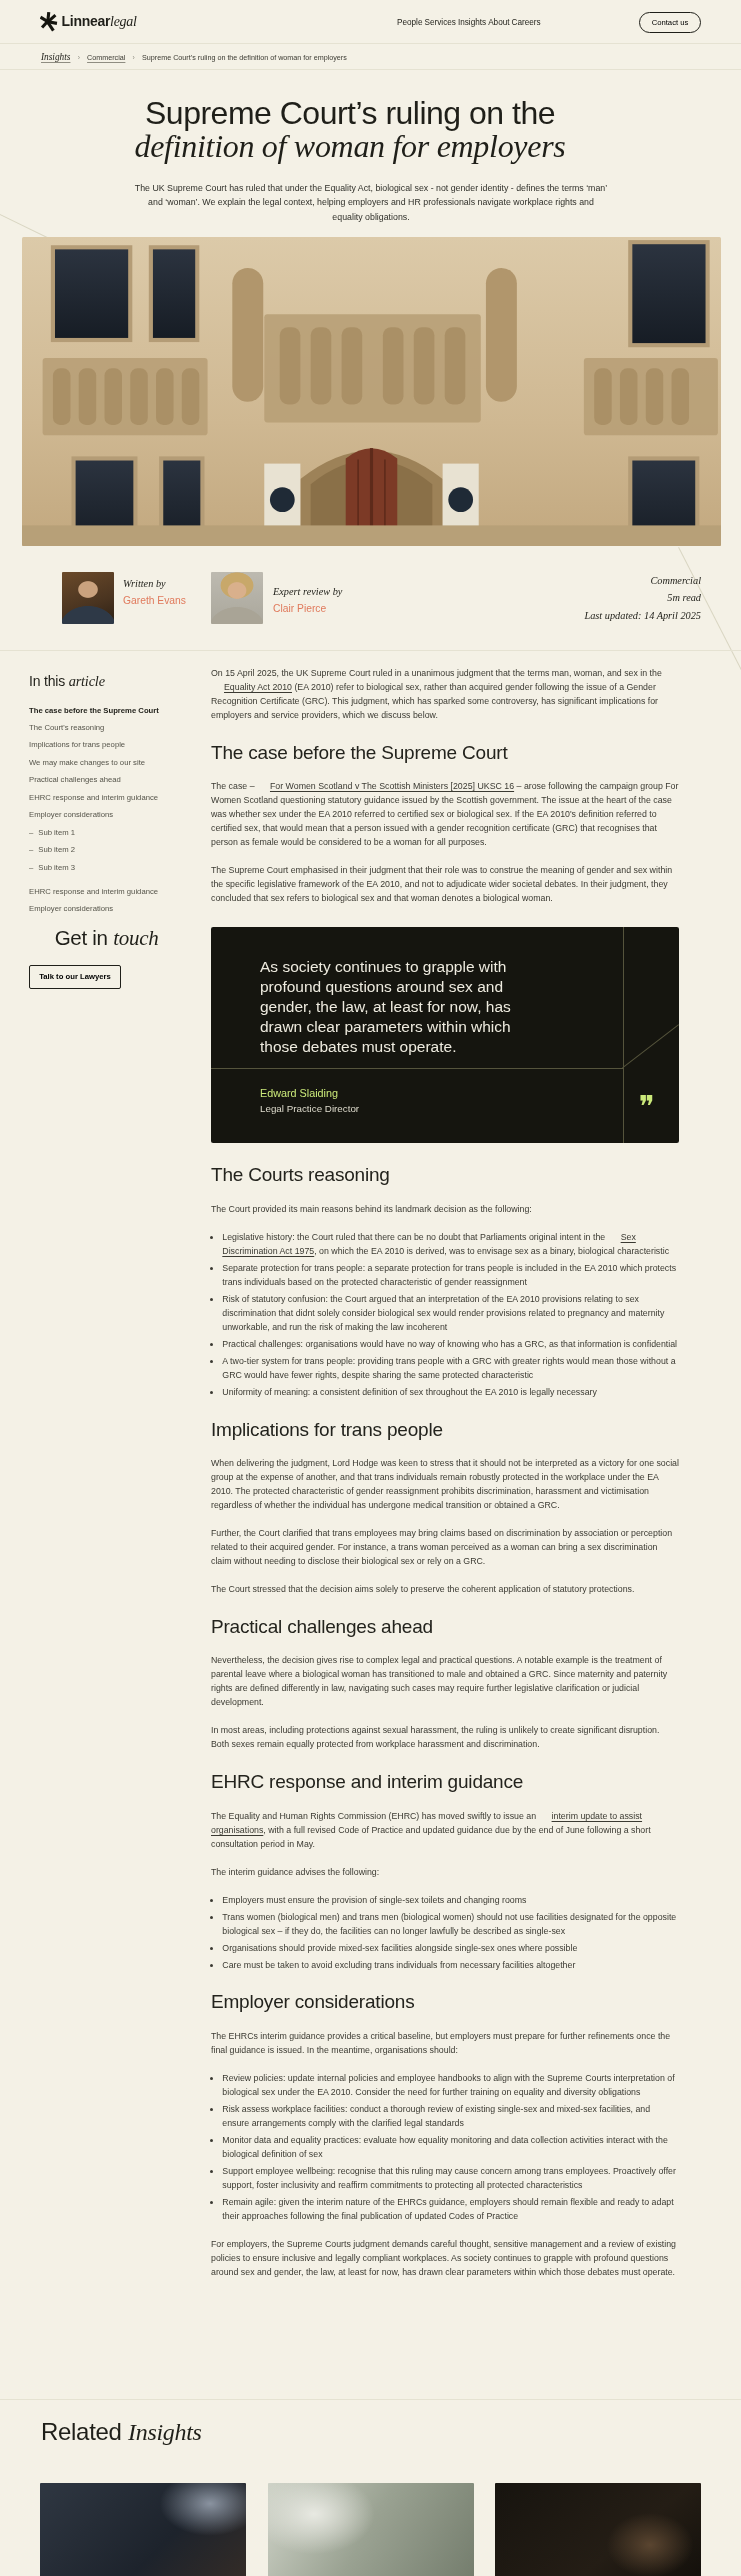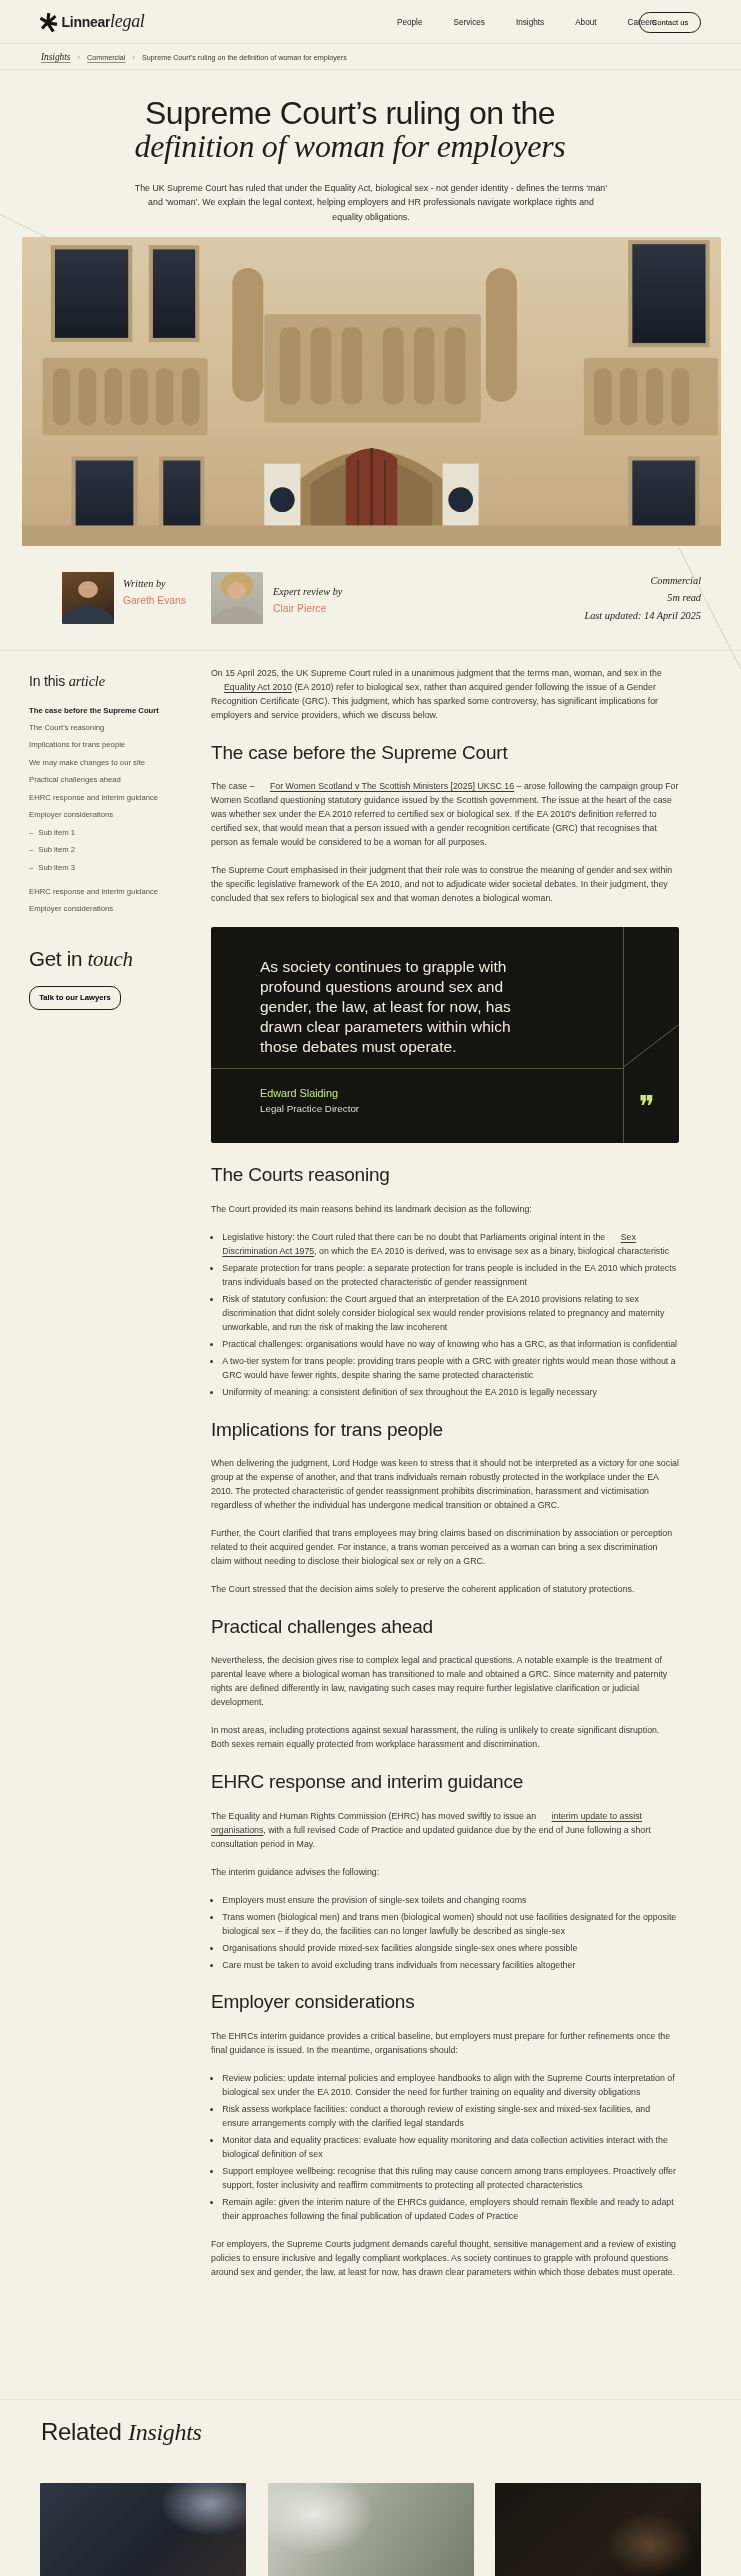--- a/index.html
+++ b/index.html
@@ -7,22 +7,22 @@
   body {
     position:relative; width:742px; height:4007px;
     font-family:"Liberation Sans", sans-serif; color:#1f1f19; overflow:hidden;
   }
   .si { font-family:"Liberation Serif", serif; font-style:italic; font-weight:400; }
 
   
   .site-header { position:absolute; top:0; left:0; width:742px; height:44px; border-bottom:0.5px solid #e5e2d2; background:#f4f1e6; z-index:5;}
   .logo { position:absolute; left:40px; top:11.3px; display:flex; align-items:center; gap:4.1px; cursor:pointer;}
   .logo-text { font-size:14px; font-weight:700; letter-spacing:-0.3px; }
-  .logo-text .si { font-weight:400; font-size:18px; }
-  .main-nav { position:absolute; left:397px; top:0; height:44px; display:flex; align-items:center; gap:31px; }
+  .logo-text .si { font-weight:400; font-size:14px; }
+  .main-nav { position:absolute; left:397px; top:0; height:44px; display:flex; align-items:center; gap:2px; }
   .main-nav a { font-size:8.2px; color:#1f1f19; text-decoration:none; cursor:pointer; }
   .cta-pill { position:absolute; left:639px; top:12px; width:62px; height:20.6px; border:1px solid #1f1f19; border-radius:11.3px;
     display:flex; align-items:center; justify-content:center; font-size:7.7px; background:transparent; cursor:pointer; }
 
   
   .crumb-bar { position:absolute; top:44px; left:0; width:742px; height:26px; border-bottom:0.5px solid #e5e2d2; }
   .crumbs { position:absolute; left:41px; top:0; height:26px; display:flex; align-items:center; gap:7.2px; font-size:7.2px; }
   .crumbs .c-insights { font-family:"Liberation Serif",serif; font-style:italic; font-size:9.3px; color:#1f1f19; text-decoration:underline; text-underline-offset:2.1px; text-decoration-color:#8f8d82; cursor:pointer;}
   .crumbs .c-link { color:#3b3a32; text-decoration:underline; text-underline-offset:2.1px; text-decoration-color:#8f8d82; cursor:pointer;}
   .crumbs .sep { color:#8f8d82; font-size:6.7px; }
@@ -56,23 +56,23 @@
   
   .sidebar { position:absolute; left:29px; top:673px; width:155px; }
   .sidebar h3 { font-size:14px; font-weight:500; letter-spacing:-0.2px; margin-bottom:15.5px; }
   .sidebar h3 .si { font-size:14.4px;text-align:center; }
   .toc { list-style:none; }
   .toc li { font-size:7.7px; line-height:10.3px; color:#55544a; margin-bottom:7.2px; cursor:pointer; }
   .toc li.active { color:#1f1f19; font-weight:700; }
   .toc li.sub { padding-left:9.3px; position:relative; }
   .toc li.sub::before { content:"–"; position:absolute; left:0; color:#55544a; }
   .toc li.gap-top { margin-top:13.4px; }
-  .git-h { margin-top:33px; font-size:20.6px; font-weight:500; letter-spacing:-0.3px; }
+  .git-h { margin-top:12px; font-size:20.6px; font-weight:500; letter-spacing:-0.3px;text-align:center; }
   .git-h .si { font-size:21px; }
-  .talk-btn { margin-top:13.4px; width:92px; height:24px; border:1px solid #1f1f19; border-radius:10px; background:transparent;
+  .talk-btn { margin-top:13.4px; width:92px; height:24px; border:1px solid #1f1f19; border-radius:2px; background:transparent;
     font-size:7.7px; font-weight:700; font-family:"Liberation Sans",sans-serif; cursor:pointer; }
 
   
   .article { position:absolute; left:211px; top:666px; width:468px; }
   .article p { font-size:8.8px; line-height:14px; color:#3b3a32; margin-bottom:14px; }
   .article h2 { font-size:19px; font-weight:500; letter-spacing:-0.2px; color:#23231d; margin:19.6px 0 15.5px; }
   .article ul { margin:0 0 14px 11.3px; }
   .article li { font-size:8.8px; line-height:14px; color:#3b3a32; margin-bottom:3.1px; }
   .body-link { color:#3b3a32; text-decoration:underline; text-underline-offset:1.5px; cursor:pointer;padding-left:13px; }
 

